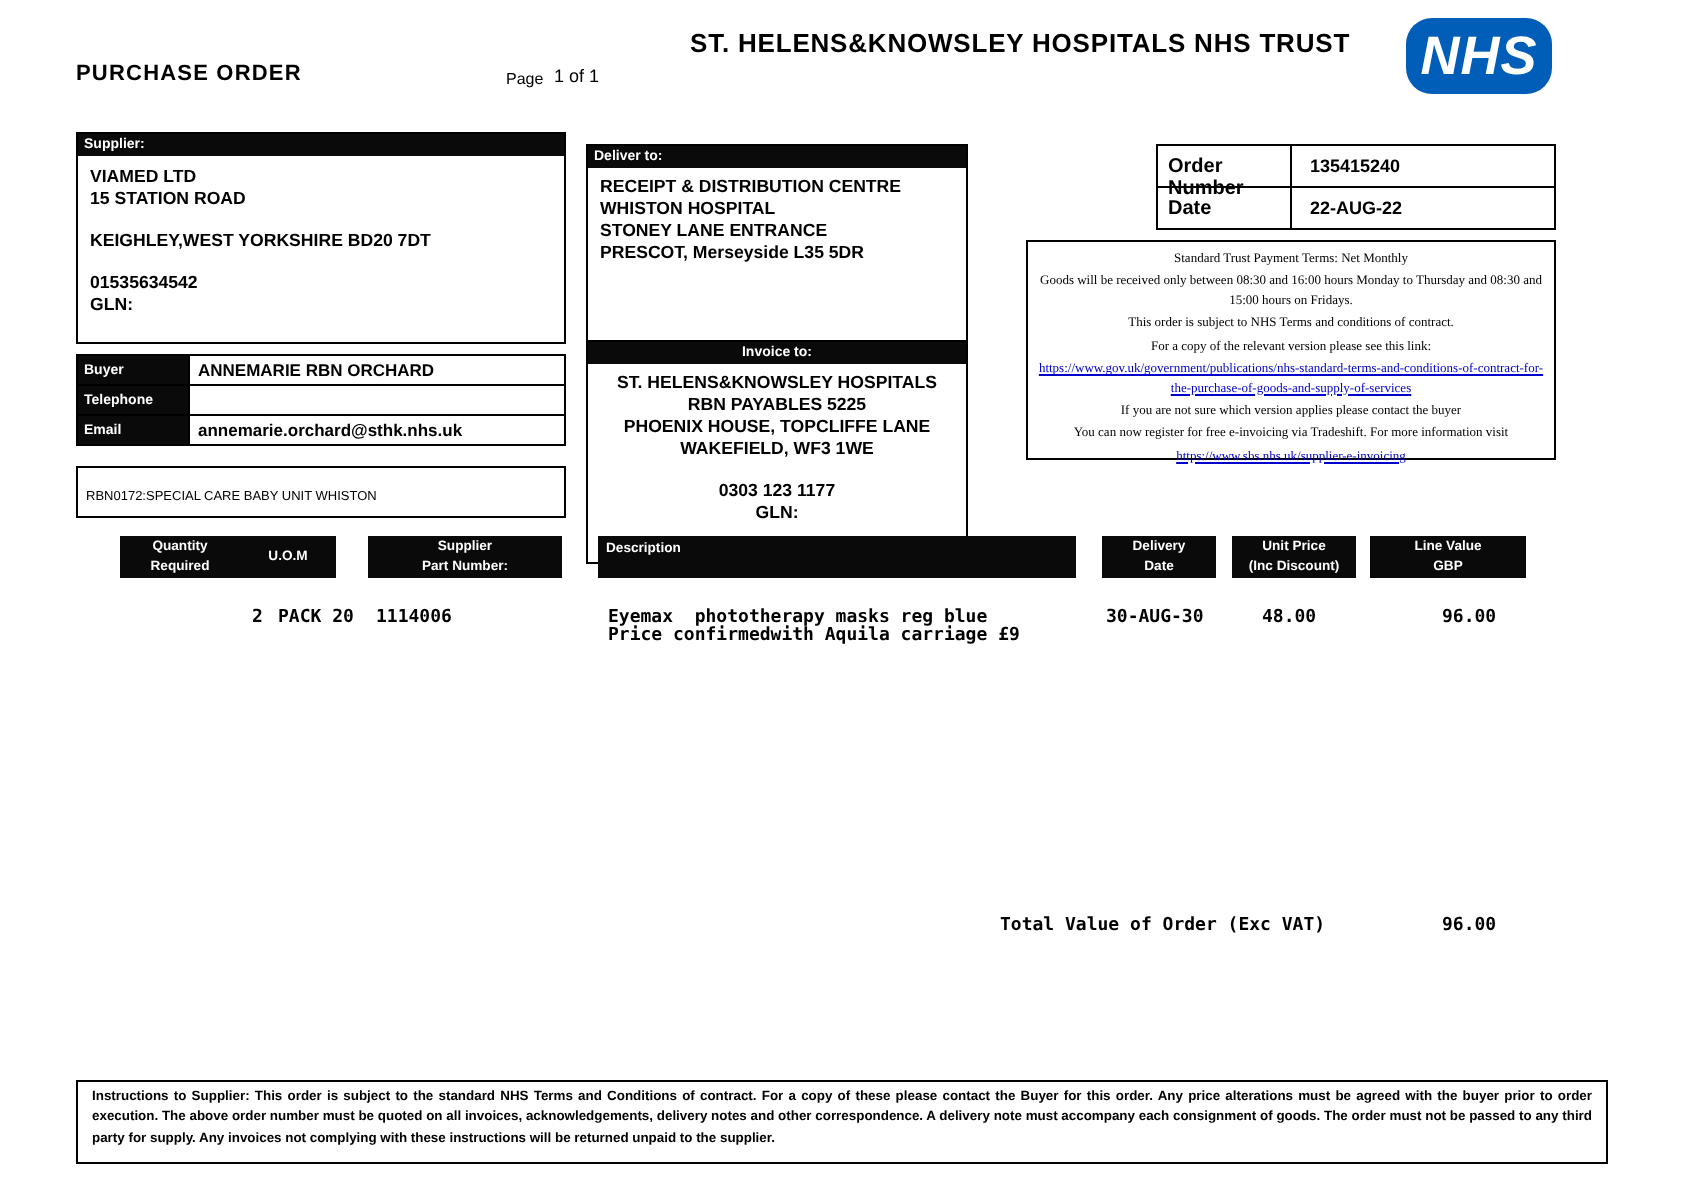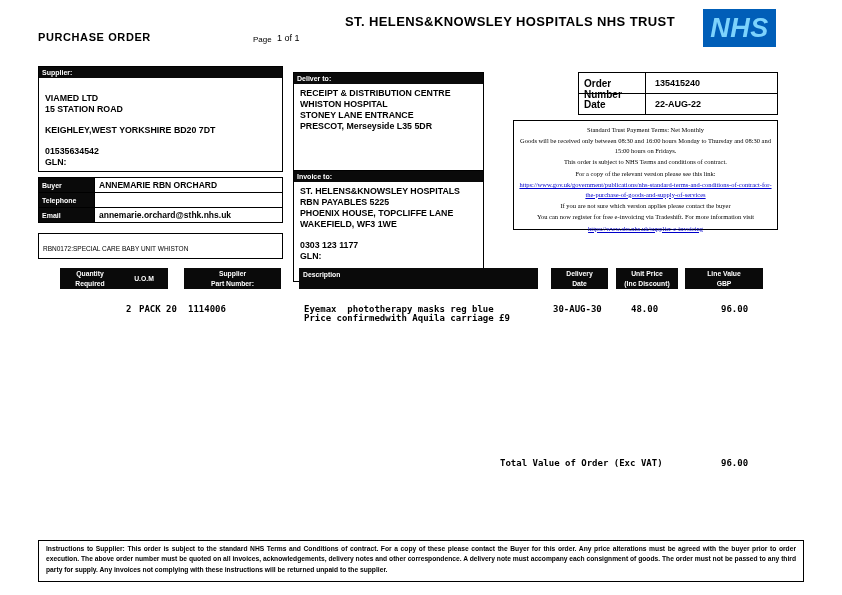--- a/index.html
+++ b/index.html
@@ -45,23 +45,23 @@
   }
   .terms > * { margin-bottom:2px; }
   .link { color:var(--link-blue,#0000CC); text-decoration:underline; cursor:pointer; display:block; word-break:break-all; }
   .th {
     background:var(--bar-black,#0a0a0a); color:#fff; font-weight:bold;
     font-size:6.8px; display:flex; align-items:center; justify-content:center;
     text-align:center; white-space:pre-line; line-height:1.35;
   }
   .th.left { justify-content:flex-start; align-items:flex-start; text-align:left; padding:2px 4px; }
   .nhs-logo {
-    background:var(--nhs-blue,#005EB8); color:#7dd3fc; display:flex;
+    background:var(--nhs-blue,#005EB8); color:#ffffff; display:flex;
     align-items:center; justify-content:center; font-weight:bold;
-    font-style:italic; font-size:27px; letter-spacing:0.5px;
+    font-style:italic; font-size:27px; letter-spacing:0.5px;border-radius:13px;
   }
   .instructions {
     font-size:6.7px; font-weight:bold; line-height:1.55; text-align:justify;
     padding:3px 7px;
   }
 </style>
 </head>
 <body>
 
 <div class="page">
@@ -69,21 +69,21 @@
   <div class="abs" style="left:38px;top:31px;font-size:11px;font-weight:bold;letter-spacing:0.6px;">PURCHASE ORDER</div>
   <div class="abs" style="left:253px;top:35px;font-size:8px;">Page</div>
   <div class="abs" style="left:277px;top:33px;font-size:9px;">1 of 1</div>
   <div class="abs" style="left:345px;top:14px;font-size:13px;font-weight:bold;letter-spacing:0.4px;">ST. HELENS&amp;KNOWSLEY HOSPITALS NHS TRUST</div>
   <div class="abs nhs-logo" style="left:703px;top:9px;width:73px;height:38px;">
     <span>NHS</span>
   </div>
 
   <div class="abs box" style="left:38px;top:66px;width:245px;height:106px;">
     <div class="bar">Supplier:</div>
-    <div style="padding:15px 6px 0 6px;">
+    <div style="padding:5px 6px 0 6px;">
       <div class="addr">VIAMED LTD</div>
       <div class="addr">15 STATION ROAD</div>
       <div class="addr gap10">KEIGHLEY,WEST YORKSHIRE BD20 7DT</div>
       <div class="addr gap10">01535634542</div>
       <div class="addr">GLN:</div>
     </div>
   </div>
 
   <div class="abs" style="left:38px;top:177px;">
     <div class="brow">
@@ -107,21 +107,21 @@
   <div class="abs box" style="left:293px;top:72px;width:191px;height:108px;">
     <div class="bar">Deliver to:</div>
     <div style="padding:4px 6px 0 6px;">
       <div class="addr">RECEIPT &amp; DISTRIBUTION CENTRE</div>
       <div class="addr">WHISTON HOSPITAL</div>
       <div class="addr">STONEY LANE ENTRANCE</div>
       <div class="addr">PRESCOT, Merseyside L35 5DR</div>
     </div>
   </div>
 
-  <div class="abs box" style="left:293px;top:170px;width:191px;height:112px;">
+  <div class="abs box" style="left:293px;top:170px;width:191px;height:112px;text-align:center;">
     <div class="bar">Invoice to:</div>
     <div style="padding:4px 6px 0 6px;">
       <div class="addr">ST. HELENS&amp;KNOWSLEY HOSPITALS</div>
       <div class="addr">RBN PAYABLES 5225</div>
       <div class="addr">PHOENIX HOUSE, TOPCLIFFE LANE</div>
       <div class="addr">WAKEFIELD, WF3 1WE</div>
       <div class="addr gap10">0303 123 1177</div>
       <div class="addr">GLN:</div>
     </div>
   </div>

